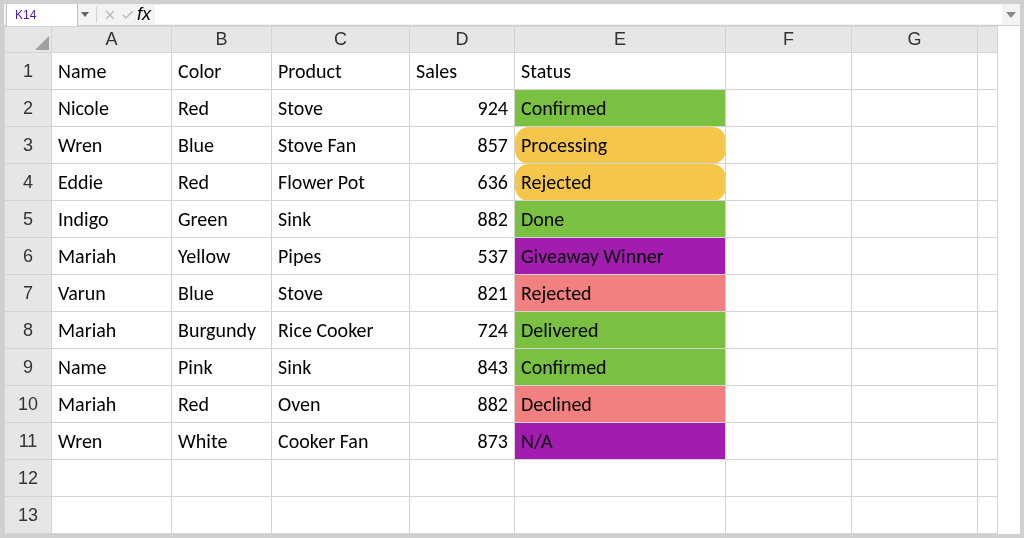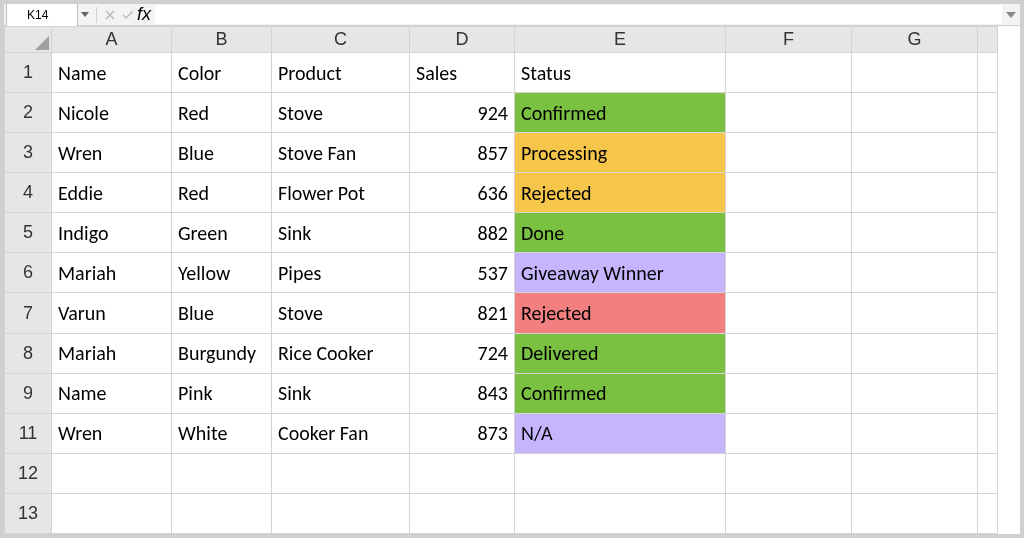--- a/index.html
+++ b/index.html
@@ -23,25 +23,25 @@
       background: #f3f3f3;
       border-bottom: 1px solid #d0d0d0;
       font-size: 12px;
     }
     .name-box {
       width: 72px;
       height: 30px;
       background: #ffffff;
       border: 1px solid #c0c0c0;
       margin-left: 2px;
-      padding: 0 20px;
+      padding: 0 8px;
       display: flex;
       align-items: center;
       font-family: "Segoe UI", Arial, sans-serif;
-      color: #000000;
+      color: #4c1d95;
     }
     .name-box-dropdown {
       width: 14px;
       display: flex;
       align-items: center;
       justify-content: center;
       color: #666;
       font-size: 9px;
     }
     .fb-divider {
@@ -142,22 +142,22 @@
     }
     .col-A { width: 120px; }
     .col-B { width: 100px; }
     .col-C { width: 138px; }
     .col-D { width: 105px; }
     .col-E { width: 211px; }
     .col-F { width: 126px; }
     .col-G { width: 126px; }
     .col-H { width: 20px; }
     .status-green { background: #7ac142; }
-    .status-yellow { background: #f6c64b; }
-    .status-blue { background: #c4b5fd; }
+    .status-yellow { background: #f6c64b; border-radius: 14px; }
+    .status-blue { background: #a21caf; }
     .status-red { background: #f28080; }
   </style>
 </head>
 <body>
 
 <div class="formula-bar">
   <div class="name-box">
     <span>K14</span>
   </div>
   <div class="name-box-dropdown">
@@ -296,20 +296,31 @@
         <td class="data-cell col-A">Name</td>
         <td class="data-cell col-B">Pink</td>
         <td class="data-cell col-C">Sink</td>
         <td class="data-cell col-D num">843</td>
         <td class="data-cell col-E status-green">Confirmed</td>
         <td class="data-cell col-F"></td>
         <td class="data-cell col-G"></td>
         <td class="data-cell col-H"></td>
       </tr>
       <tr>
+        <th class="row-header">10</th>
+        <td class="data-cell col-A">Mariah</td>
+        <td class="data-cell col-B">Red</td>
+        <td class="data-cell col-C">Oven</td>
+        <td class="data-cell col-D num">882</td>
+        <td class="data-cell col-E status-red">Declined</td>
+        <td class="data-cell col-F"></td>
+        <td class="data-cell col-G"></td>
+        <td class="data-cell col-H"></td>
+      </tr>
+      <tr>
         <th class="row-header">11</th>
         <td class="data-cell col-A">Wren</td>
         <td class="data-cell col-B">White</td>
         <td class="data-cell col-C">Cooker Fan</td>
         <td class="data-cell col-D num">873</td>
         <td class="data-cell col-E status-blue">N/A</td>
         <td class="data-cell col-F"></td>
         <td class="data-cell col-G"></td>
         <td class="data-cell col-H"></td>
       </tr>

